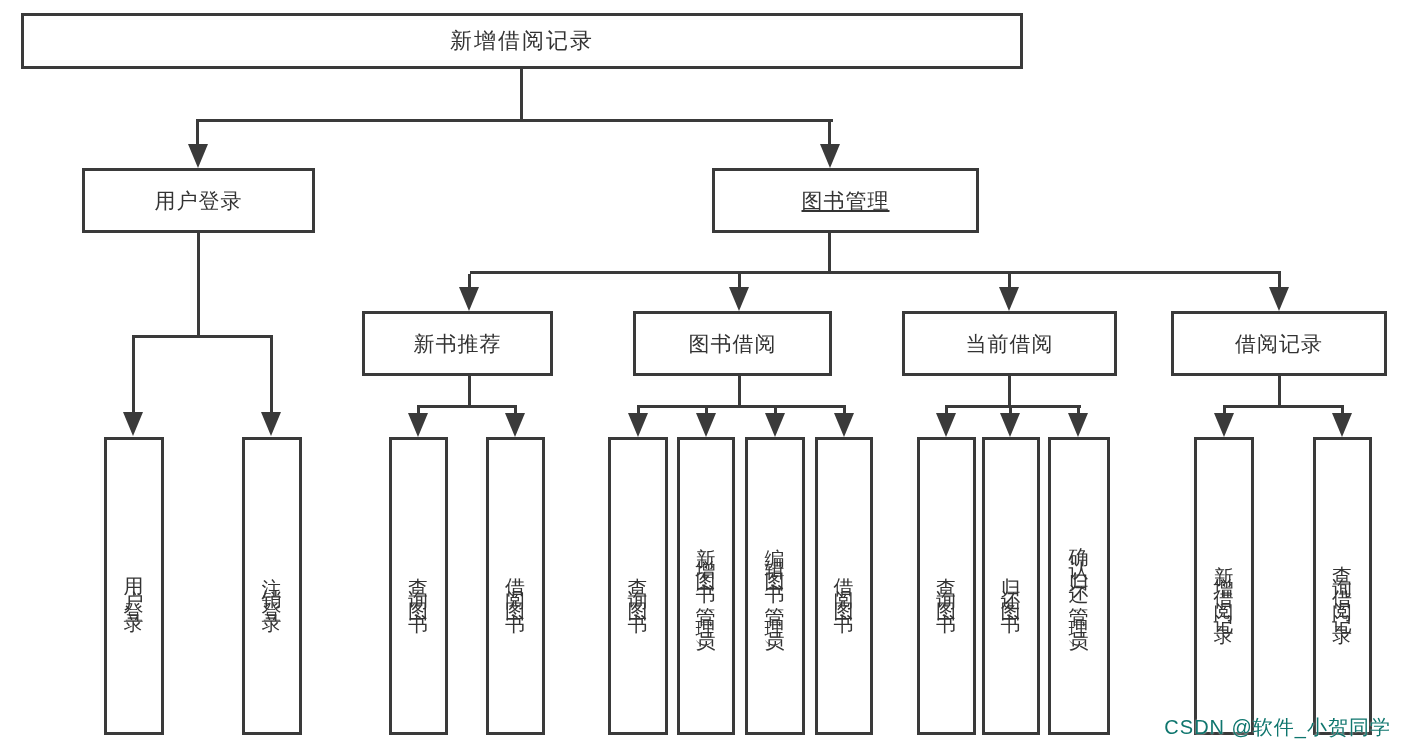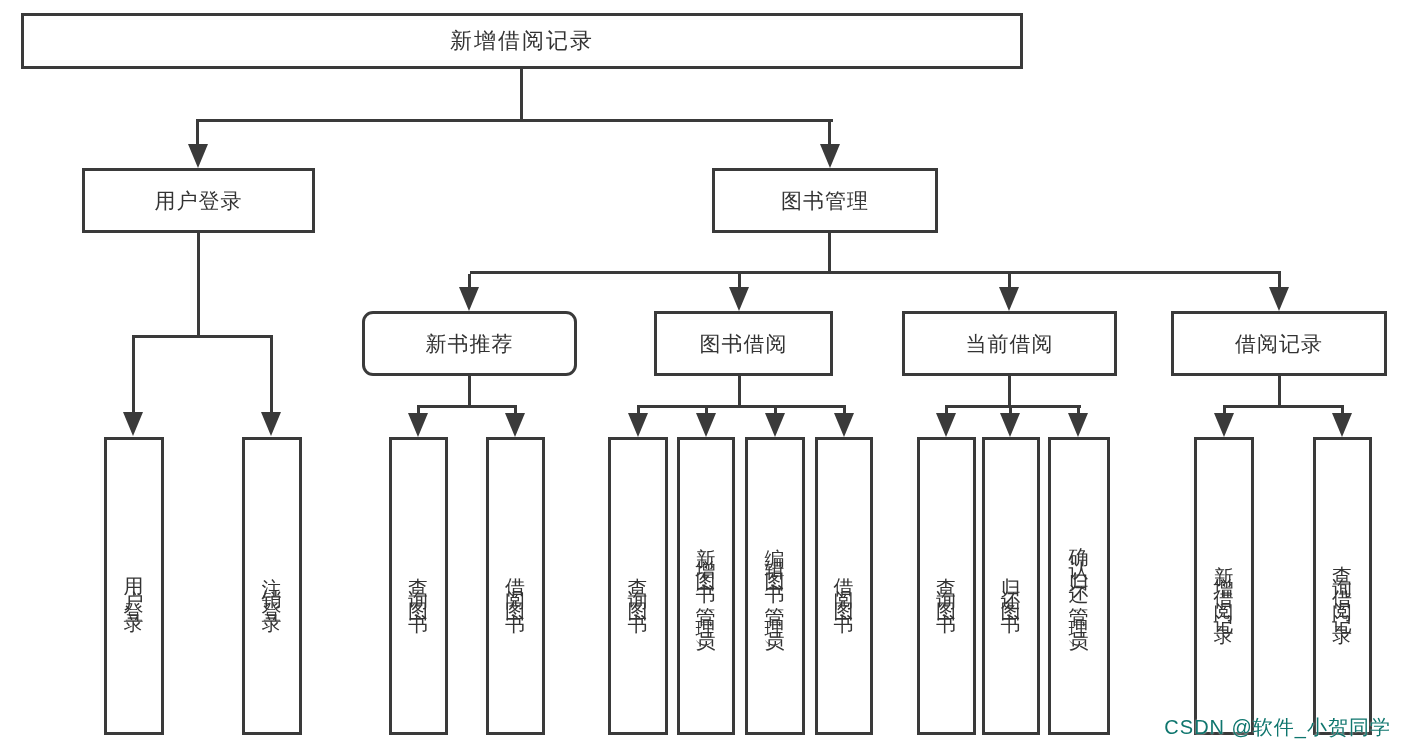--- a/index.html
+++ b/index.html
@@ -77,21 +77,21 @@
   <div class="vline" style="left:520px;top:69px;height:52px;"></div>
   <div class="hline" style="left:197px;top:119px;width:636px;"></div>
   <div class="vline" style="left:196px;top:119px;height:27px;"></div>
   <div class="arr" style="left:188px;top:144px;"></div>
   <div class="vline" style="left:828px;top:119px;height:27px;"></div>
   <div class="arr" style="left:820px;top:144px;"></div>
 
   <div class="node h" style="left:82px;top:168px;width:233px;height:65px;">
     <span>用户登录</span>
   </div>
-  <div class="node h" style="left:712px;top:168px;width:226px;height:65px;">
+  <div class="node h" style="left:712px;top:168px;width:267px;height:65px;text-decoration:underline;">
     <span>图书管理</span>
   </div>
 
   <div class="vline" style="left:197px;top:233px;height:105px;"></div>
   <div class="hline" style="left:132px;top:335px;width:141px;"></div>
   <div class="vline" style="left:132px;top:338px;height:74px;"></div>
   <div class="arr" style="left:123px;top:412px;"></div>
   <div class="vline" style="left:270px;top:338px;height:74px;"></div>
   <div class="arr" style="left:261px;top:412px;"></div>
 
@@ -99,24 +99,24 @@
   <div class="hline" style="left:470px;top:271px;width:811px;"></div>
   <div class="vline" style="left:468px;top:274px;height:14px;"></div>
   <div class="arr" style="left:459px;top:287px;"></div>
   <div class="vline" style="left:738px;top:274px;height:14px;"></div>
   <div class="arr" style="left:729px;top:287px;"></div>
   <div class="vline" style="left:1008px;top:274px;height:14px;"></div>
   <div class="arr" style="left:999px;top:287px;"></div>
   <div class="vline" style="left:1278px;top:274px;height:14px;"></div>
   <div class="arr" style="left:1269px;top:287px;"></div>
 
-  <div class="node h" style="left:362px;top:311px;width:215px;height:65px;border-radius:11px;">
+  <div class="node h" style="left:362px;top:311px;width:191px;height:65px;">
     <span>新书推荐</span>
   </div>
-  <div class="node h" style="left:654px;top:311px;width:179px;height:65px;">
+  <div class="node h" style="left:633px;top:311px;width:199px;height:65px;">
     <span>图书借阅</span>
   </div>
   <div class="node h" style="left:902px;top:311px;width:215px;height:65px;">
     <span>当前借阅</span>
   </div>
   <div class="node h" style="left:1171px;top:311px;width:216px;height:65px;">
     <span>借阅记录</span>
   </div>
 
   <div class="vline" style="left:468px;top:376px;height:31px;"></div>

